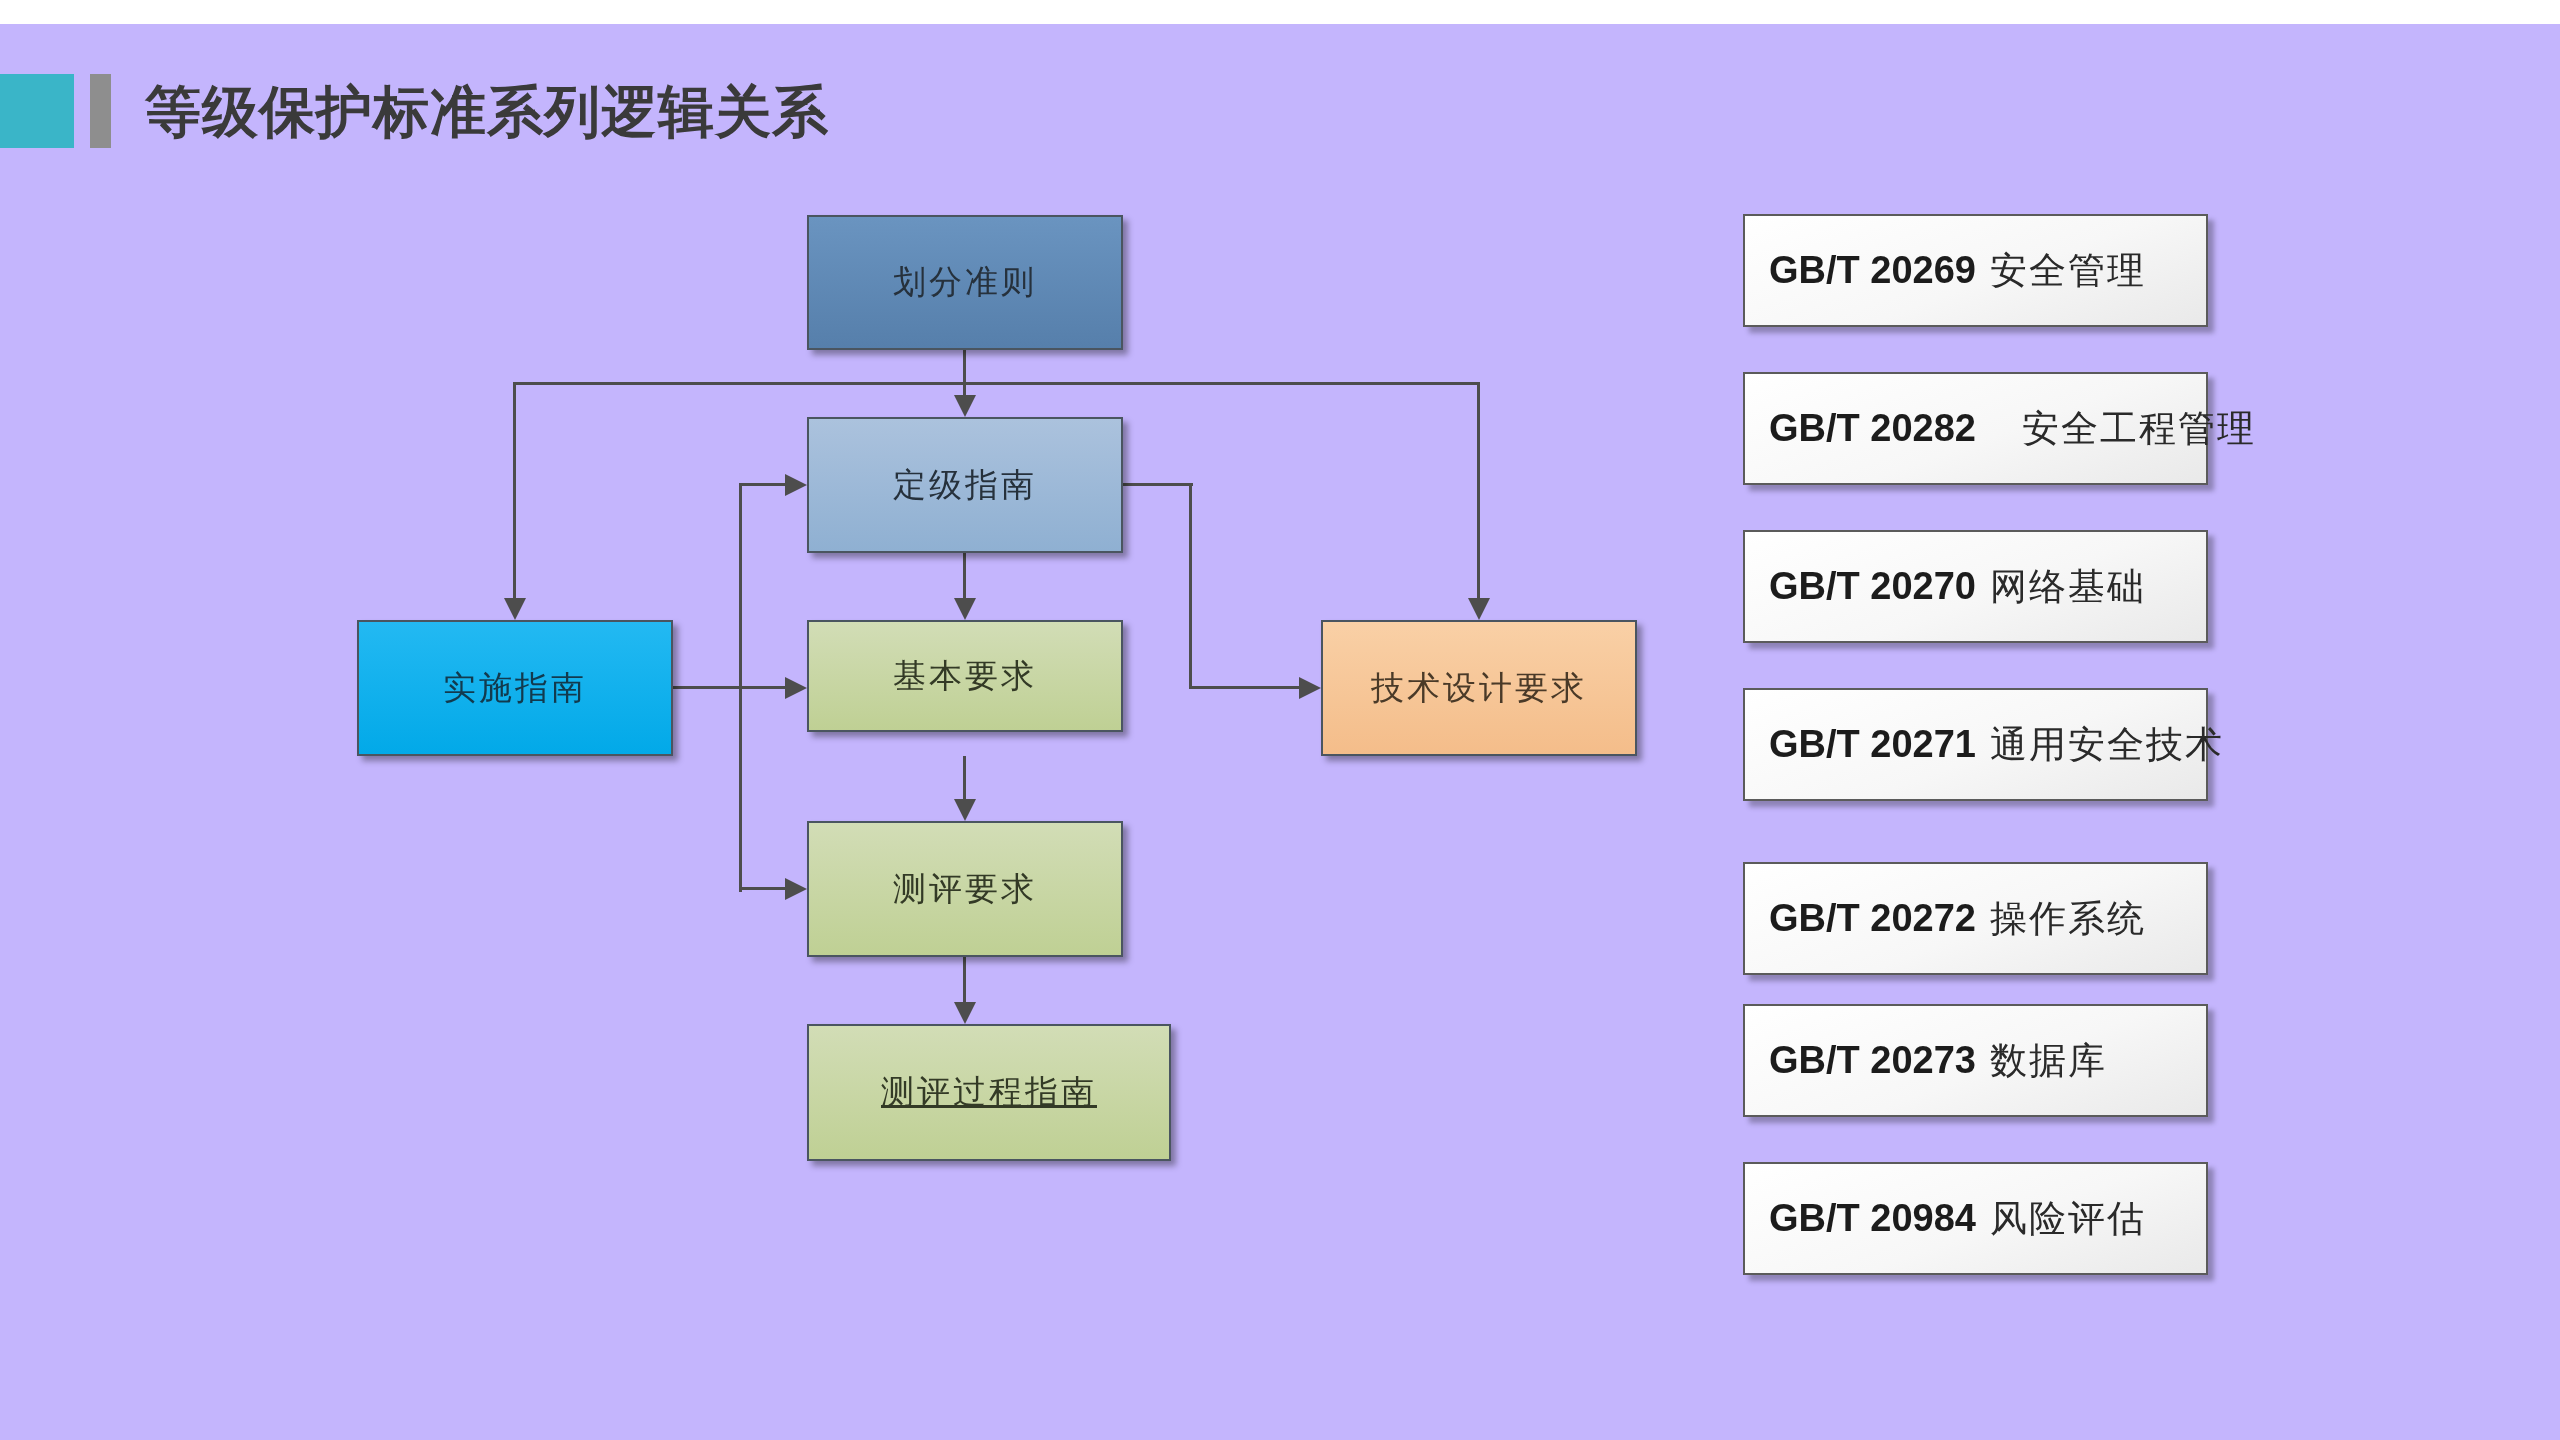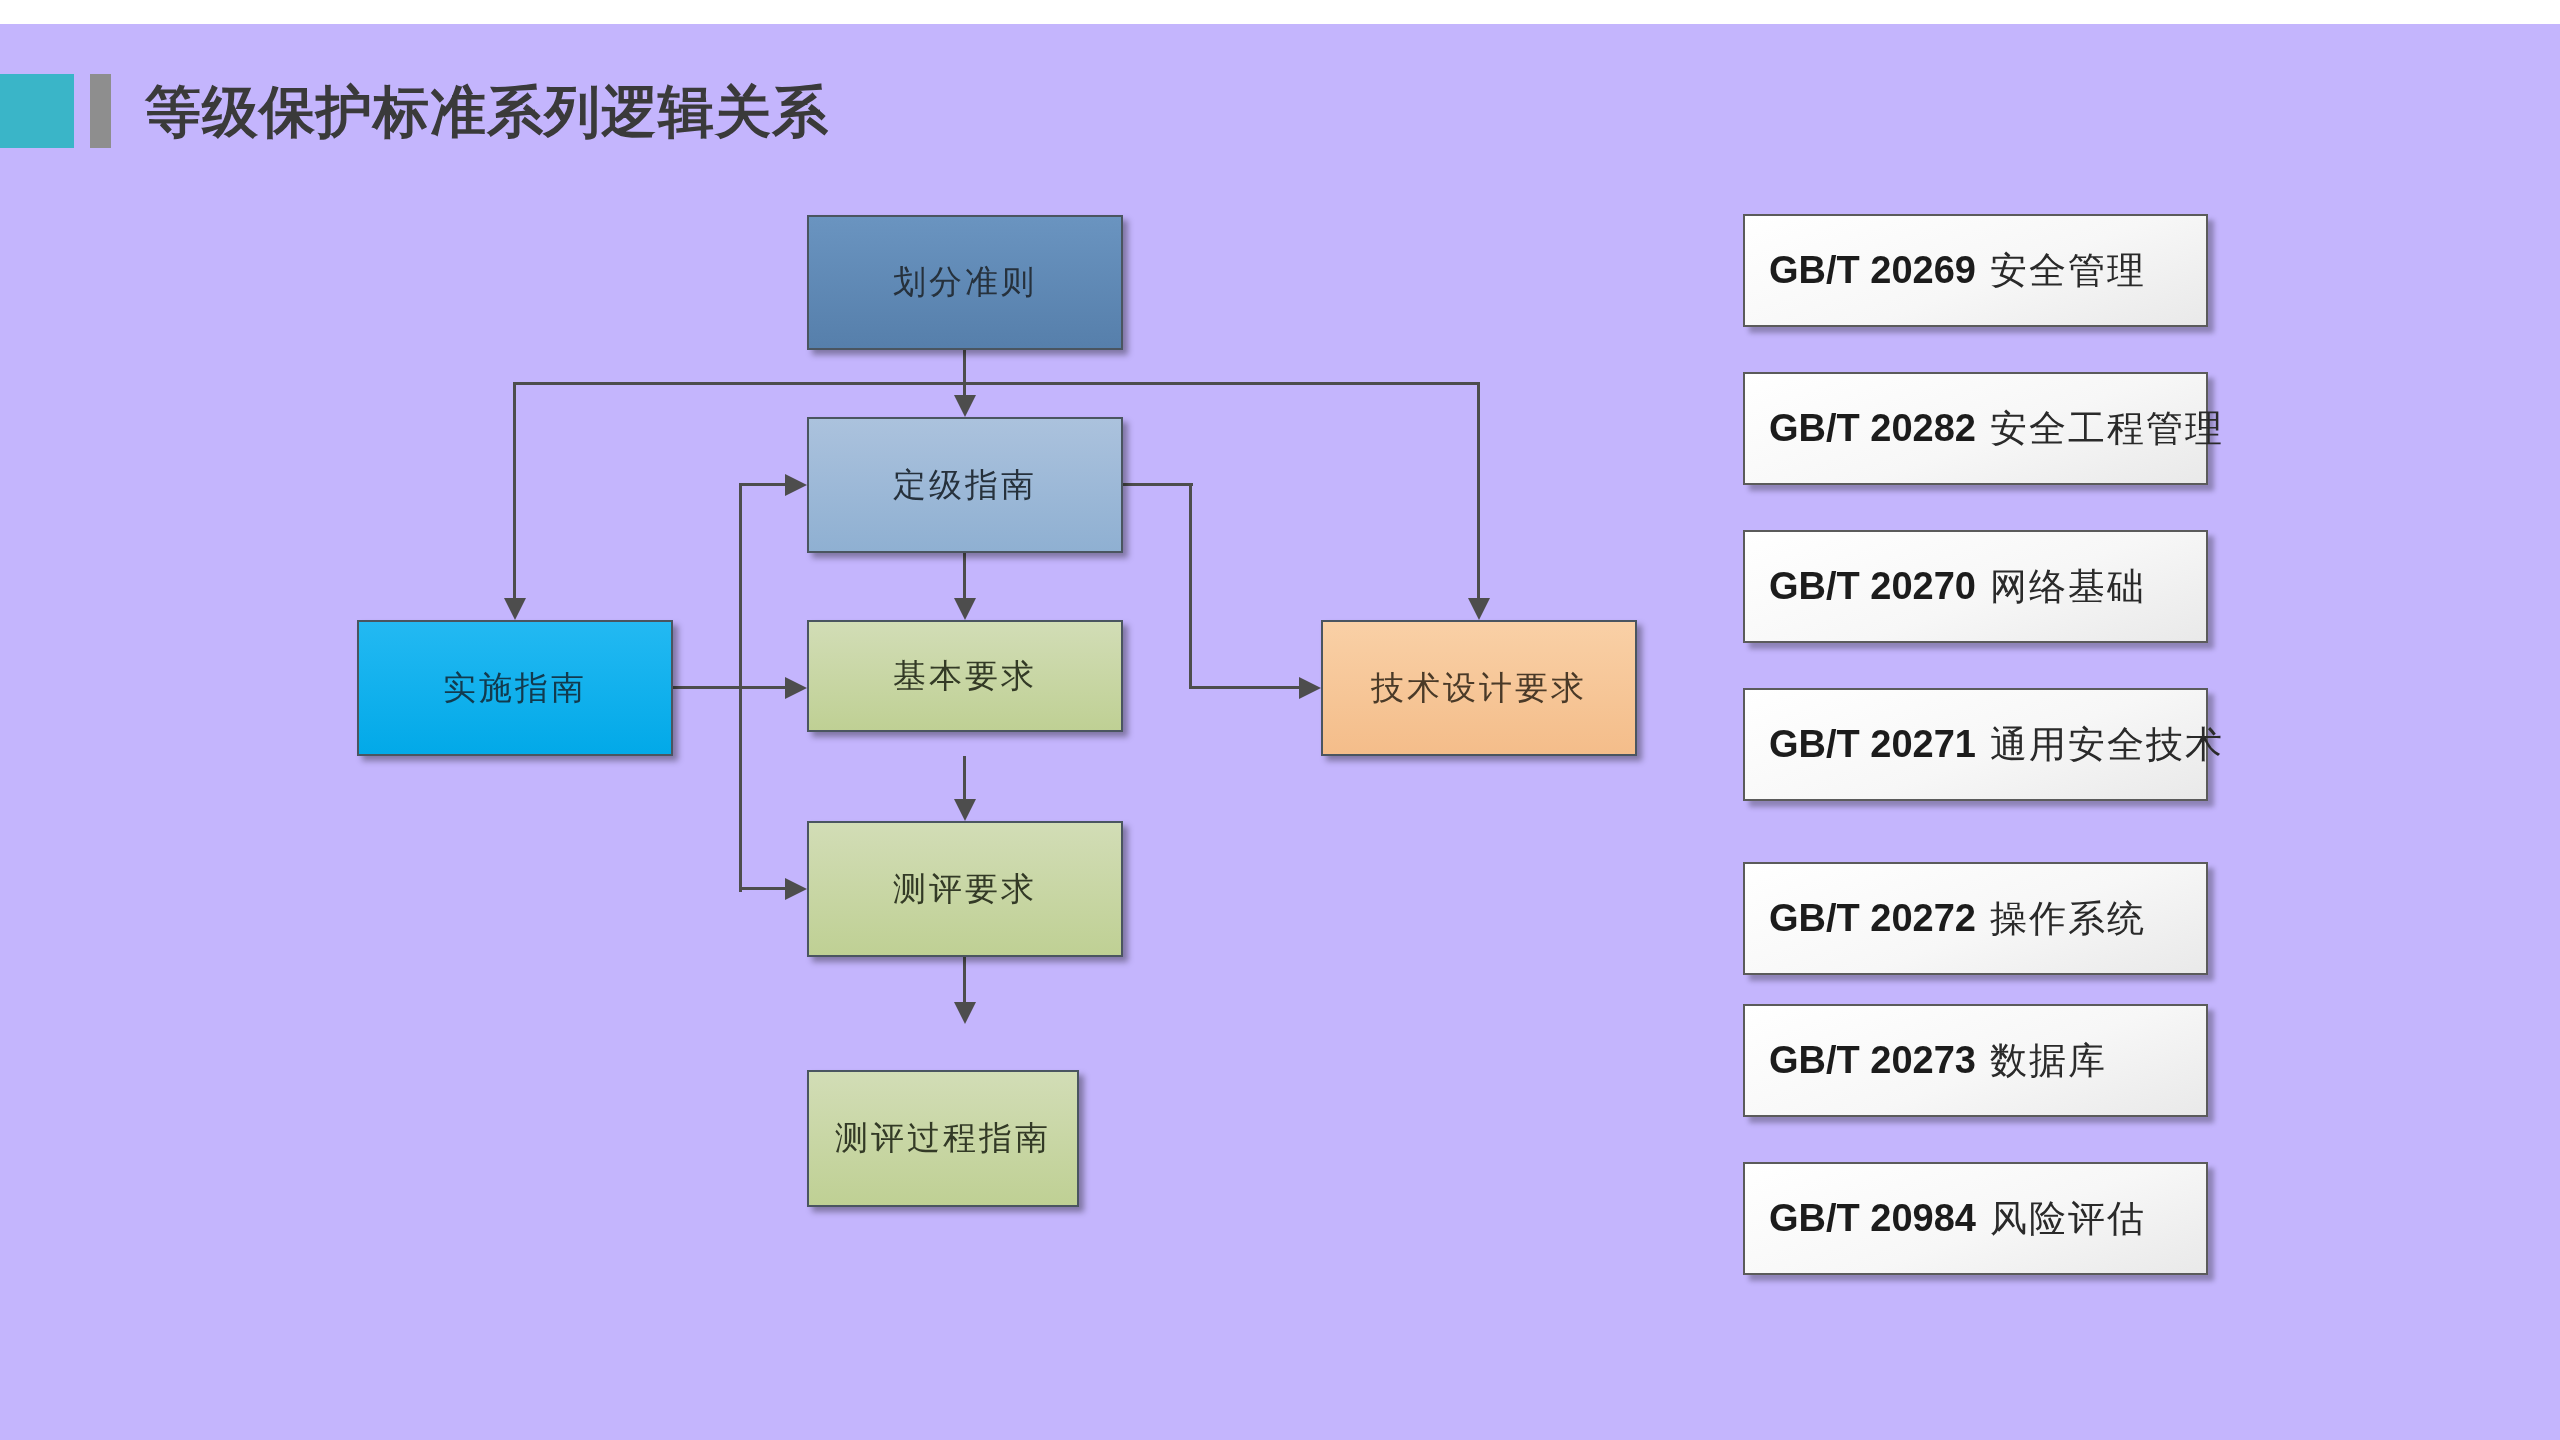--- a/index.html
+++ b/index.html
@@ -30,32 +30,32 @@
     font-family:"Liberation Serif","DejaVu Serif",serif;
     font-size:33px;letter-spacing:3px;color:#26313c;
     box-sizing:border-box;
   }
   #node-huafen  {left:807px; top:191px; width:316px;height:135px;background:linear-gradient(180deg,#6a94c0 0%,#567fab 100%);}
   #node-dingji  {left:807px; top:393px; width:316px;height:136px;background:linear-gradient(180deg,#abc2dd 0%,#8fb0d2 100%);}
   #node-shishi  {left:357px; top:596px; width:316px;height:136px;background:linear-gradient(180deg,#23b9f2 0%,#02a9e8 100%);color:#123a4e;}
   #node-jiben   {left:807px; top:596px; width:316px;height:112px;background:linear-gradient(180deg,#d2ddb6 0%,#bfd094 100%);color:#333a26;}
   #node-jishu   {left:1321px;top:596px; width:316px;height:136px;background:linear-gradient(180deg,#f9d0a6 0%,#f4bd8a 100%);color:#4a3a28;}
   #node-ceping  {left:807px; top:797px; width:316px;height:136px;background:linear-gradient(180deg,#d2ddb6 0%,#bfd094 100%);color:#333a26;}
-  #node-guocheng{left:807px; top:1046px;width:272px;height:137px;background:linear-gradient(180deg,#d2ddb6 0%,#bfd094 100%);color:#333a26;}
+  #node-guocheng{left:807px; top:1000px;width:364px;height:137px;background:linear-gradient(180deg,#d2ddb6 0%,#bfd094 100%);color:#333a26;text-decoration:underline;}
 
   
   .std-box{
     position:absolute;left:1743px;width:465px;height:113px;
     border:2px solid #5b5b5b;
     background:linear-gradient(160deg,#ffffff 0%,#f7f7f7 55%,#e9e9e9 100%);
     box-shadow:6px 6px 5px rgba(0,0,0,0.28);
     display:flex;align-items:center;
     padding-left:24px;box-sizing:border-box;white-space:nowrap;
   }
-  #std-0{top:190px;} #std-1{top:348px;} #std-2{top:506px;} #std-3{top:664px;}
+  #std-0{top:190px;} #std-1{top:348px;gap:32px;} #std-2{top:506px;} #std-3{top:664px;}
   #std-4{top:838px;} #std-5{top:980px;} #std-6{top:1138px;}
   .std-code{font-family:"Liberation Sans",sans-serif;font-weight:bold;font-size:38px;color:#1c1c1c;}
   .std-name{font-family:"Liberation Serif","DejaVu Serif",serif;font-size:37px;color:#2a2a2a;letter-spacing:2px;margin-left:14px;}
 
   
   .line{position:absolute;background:#4d4d4d;}
   .vline{width:3px;}
   .hline{height:3px;}
 
   #l-a  {left:963px; top:326px;height:47px;}                 

